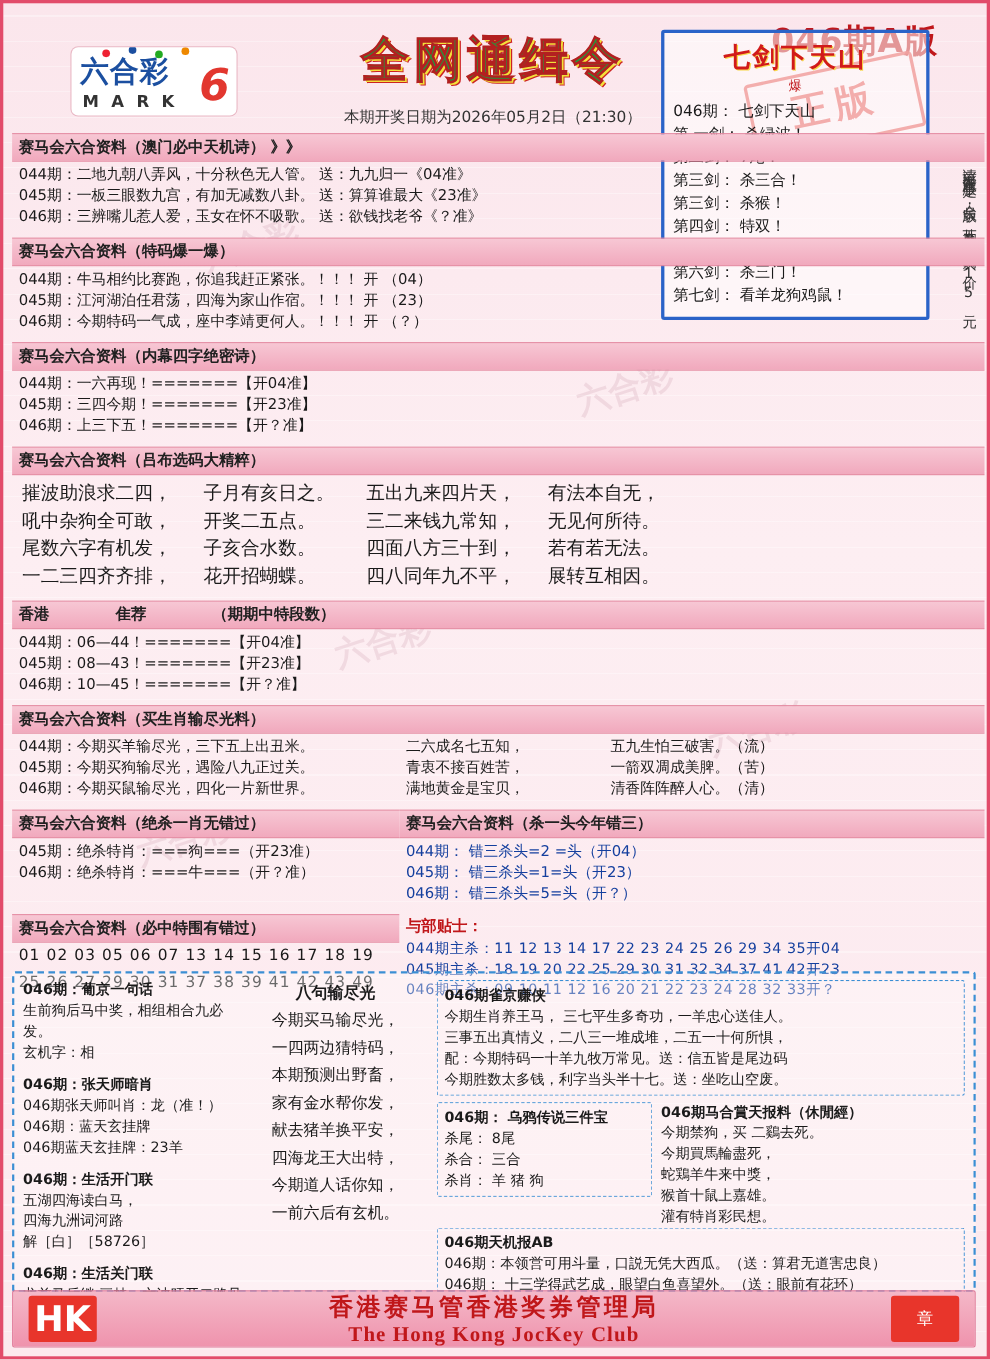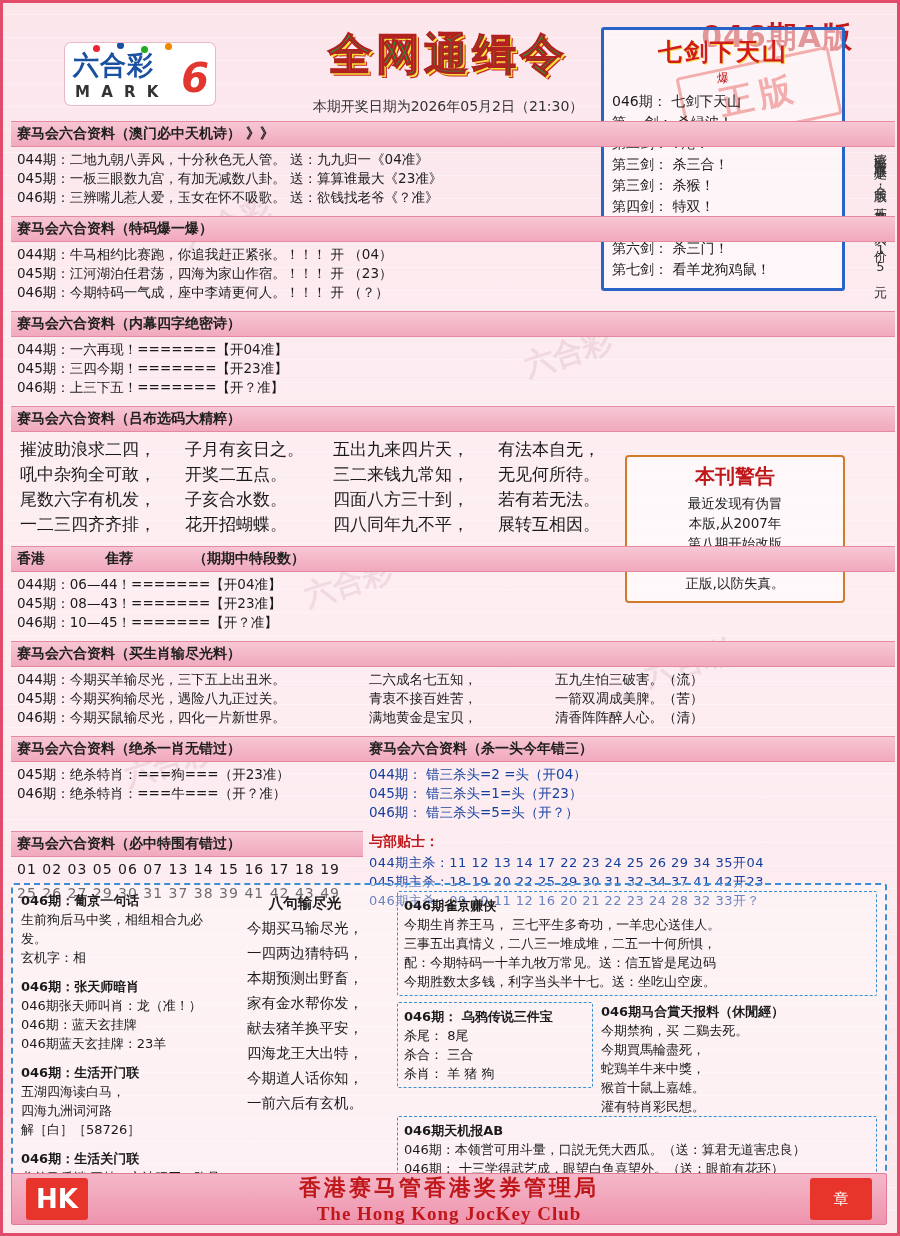--- a/index.html
+++ b/index.html
@@ -127,21 +127,21 @@
   
   .footer{
     position:absolute;left:8px;bottom:8px;width:876px;height:52px;
     background:linear-gradient(#f4b8c8,#ef93ad);
     border:1px solid #e07a99;border-radius:2px;
     display:flex;align-items:center;justify-content:space-between;
     padding:0 14px;box-sizing:border-box;
   }
   .f-logo{
     width:62px;height:42px;background:#e8352b;border-radius:3px;
-    display:flex;align-items:center;justify-content:center;color:#fff;font-size:26px;font-weight:bold;
+    display:flex;align-items:center;justify-content:center;color:#fff;font-size:32px;font-weight:bold;
   }
   .f-text{text-align:center;flex:1;}
   .f-cn{font-size:22px;font-weight:bold;color:#c0171a;letter-spacing:3px;}
   .f-en{font-size:19px;font-weight:bold;color:#c0171a;font-family:"Liberation Serif",serif;letter-spacing:1px;}
   .f-emblem{
     width:62px;height:42px;border-radius:3px;background:#e8352b;
     display:flex;align-items:center;justify-content:center;color:#fff;font-size:15px;
   }
   .wm{
     position:absolute;color:rgba(190,130,150,.18);font-size:30px;font-weight:bold;
@@ -190,30 +190,20 @@
     <div class="sword-line">第 一剑： 杀绿波！</div>
     <div class="sword-line">第二剑： 7尾！</div>
     <div class="sword-line">第三剑： 杀三合！</div>
     <div class="sword-line">第三剑： 杀猴！</div>
     <div class="sword-line">第四剑： 特双！</div>
     <div class="sword-line">第五剑： 看看中数！</div>
     <div class="sword-line">第六剑： 杀三门！</div>
     <div class="sword-line">第七剑： 看羊龙狗鸡鼠！</div>
   </div>
 
-  <div class="warn-box">
-    <div class="warn-title">本刊警告</div>
-    <div class="warn-body">
-      <div>最近发现有伪冒</div>
-      <div>本版,从2007年</div>
-      <div>第八期开始改版</div>
-      <div>请大家注意认明</div>
-      <div>正版,以防失真。</div>
-    </div>
-  </div>
 
   <div class="content">
 
     <div class="lblock">
       <div class="band">
         <span>赛马会六合资料（澳门必中天机诗）</span>
         <span>》》</span>
       </div>
       <div class="rows">
         <div>044期：二地九朝八弄风，十分秋色无人管。      送：九九归一《04准》</div>

